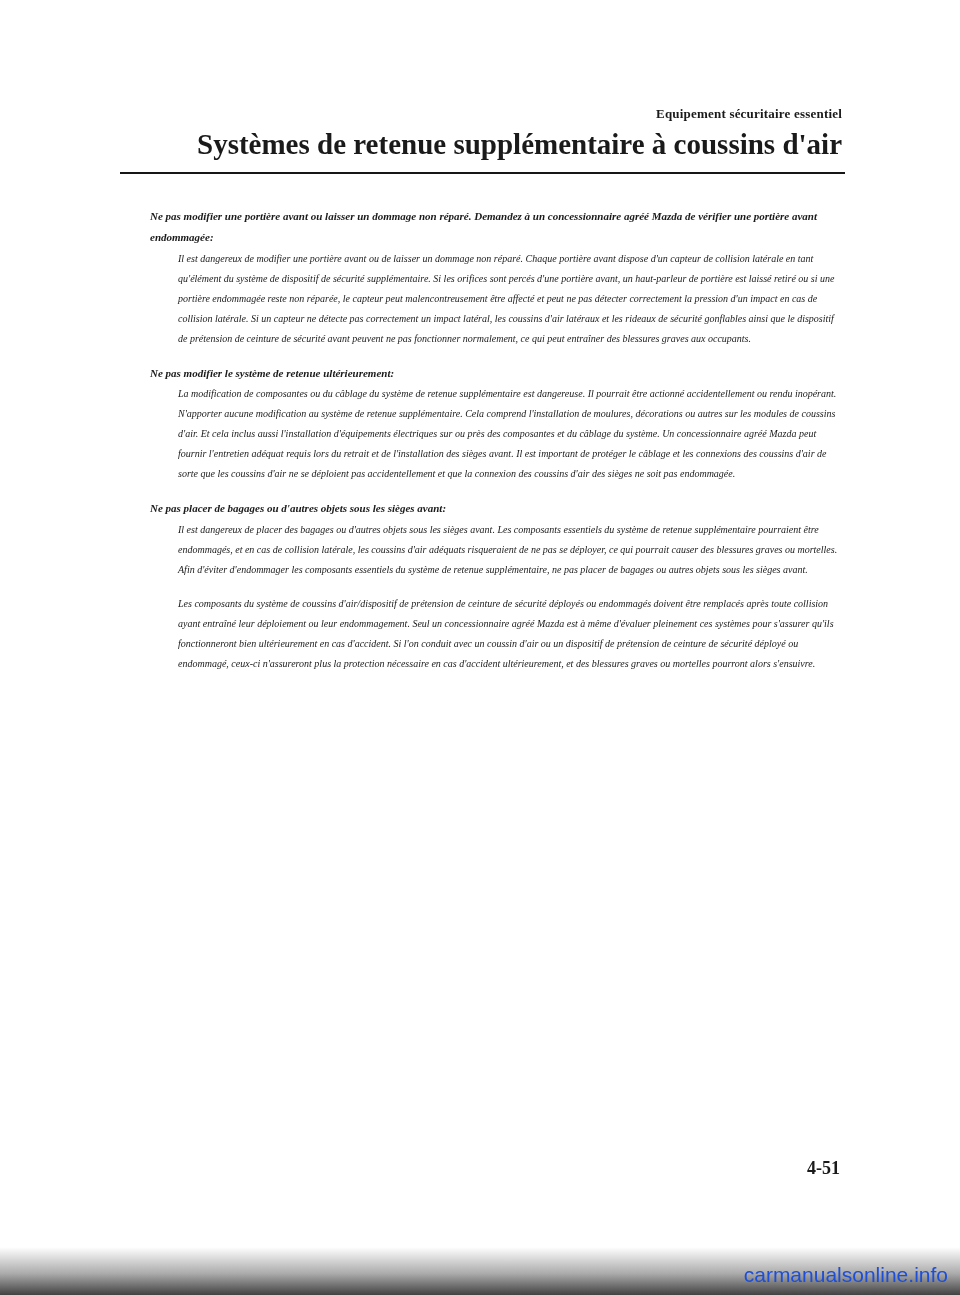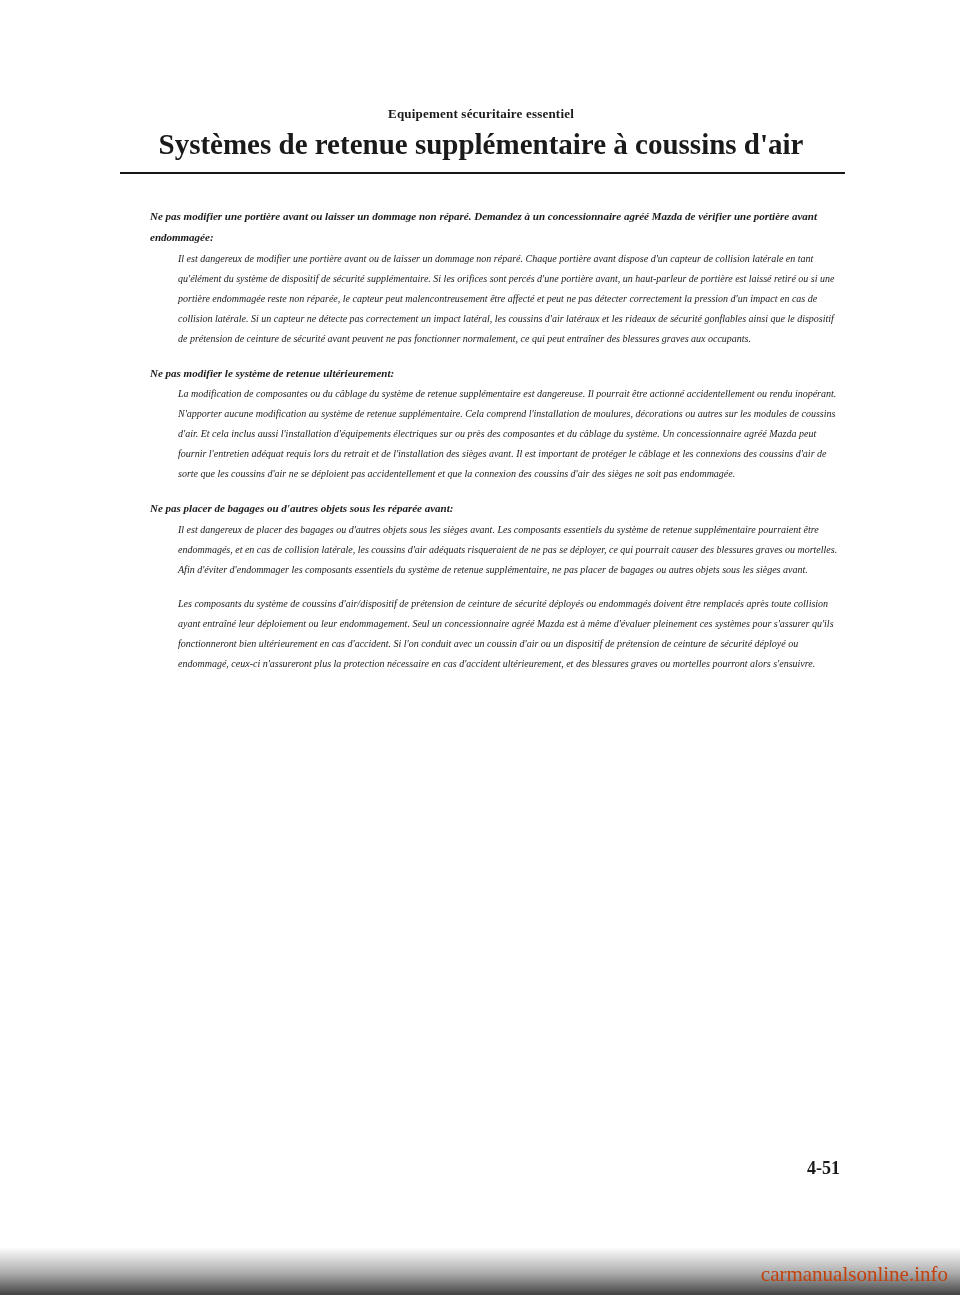--- a/index.html
+++ b/index.html
@@ -5,43 +5,43 @@
   html, body { margin: 0; padding: 0; }
   body {
     width: 960px; height: 1295px;
     background: #ffffff;
     position: relative; overflow: hidden;
     font-family: "Liberation Serif", "DejaVu Serif", serif;
     color: #1a1a1a;
   }
   .page { position: absolute; inset: 0; }
 
-  .header { position: absolute; top: 106px; left: 120px; right: 118px; text-align: center; }
+  .header { position: absolute; top: 106px; left: 120px; right: 118px; text-align: right; }
   .kicker { font-size: 13px; font-weight: bold; letter-spacing: .2px; }
   .title  { font-size: 29px; font-weight: bold; margin: 6px 0 0 0; font-family: Liberation Serif, serif; }
 
   .rule { position: absolute; top: 172px; left: 120px; right: 115px;
           border: none; border-top: 2px solid #161616; margin: 0; }
 
   .content { position: absolute; top: 206px; left: 150px; width: 695px; }
   .section { margin-bottom: 14px; }
   .section h2 { font-size: 11px; line-height: 21.4px; font-style: italic;
                 font-weight: bold; margin: 0; }
   .section p  { font-size: 10px; line-height: 20px; font-style: italic;
                 font-weight: 500; margin: 0 0 0 28px; }
 
   .page-number { position: absolute; top: 1158px; right: 120px;
                  font-size: 18px; font-weight: bold; }
 
   .watermark-strip { position: absolute; left: 0; right: 0; bottom: 0; height: 48px;
       background: linear-gradient(to bottom,
         rgba(70,70,70,0) 0%, rgba(70,70,70,0.45) 55%, rgba(50,50,50,0.92) 100%); }
   .watermark { position: absolute; right: 12px; bottom: 8px;
-      font-family: Liberation Serif, serif;
-      font-size: 21px; color: #c2410c; }
+      font-family: Liberation Sans, sans-serif;
+      font-size: 21px; color: #1d4ed8; }
 </style>
 </head>
 <body>
 
 <div class="page">
 
   <div class="header">
     <div class="kicker">Equipement sécuritaire essentiel</div>
     <div class="title">Systèmes de retenue supplémentaire à coussins d'air</div>
   </div>
@@ -54,21 +54,21 @@
       <h2>Ne pas modifier une portière avant ou laisser un dommage non réparé. Demandez à un concessionnaire agréé Mazda de vérifier une portière avant endommagée:</h2>
       <p>Il est dangereux de modifier une portière avant ou de laisser un dommage non réparé. Chaque portière avant dispose d'un capteur de collision latérale en tant qu'élément du système de dispositif de sécurité supplémentaire. Si les orifices sont percés d'une portière avant, un haut-parleur de portière est laissé retiré ou si une portière endommagée reste non réparée, le capteur peut malencontreusement être affecté et peut ne pas détecter correctement la pression d'un impact en cas de collision latérale. Si un capteur ne détecte pas correctement un impact latéral, les coussins d'air latéraux et les rideaux de sécurité gonflables ainsi que le dispositif de prétension de ceinture de sécurité avant peuvent ne pas fonctionner normalement, ce qui peut entraîner des blessures graves aux occupants.</p>
     </div>
 
     <div class="section">
       <h2>Ne pas modifier le système de retenue ultérieurement:</h2>
       <p>La modification de composantes ou du câblage du système de retenue supplémentaire est dangereuse. Il pourrait être actionné accidentellement ou rendu inopérant. N'apporter aucune modification au système de retenue supplémentaire. Cela comprend l'installation de moulures, décorations ou autres sur les modules de coussins d'air. Et cela inclus aussi l'installation d'équipements électriques sur ou près des composantes et du câblage du système. Un concessionnaire agréé Mazda peut fournir l'entretien adéquat requis lors du retrait et de l'installation des sièges avant. Il est important de protéger le câblage et les connexions des coussins d'air de sorte que les coussins d'air ne se déploient pas accidentellement et que la connexion des coussins d'air des sièges ne soit pas endommagée.</p>
     </div>
 
     <div class="section">
-      <h2>Ne pas placer de bagages ou d'autres objets sous les réparée avant:</h2>
+      <h2>Ne pas placer de bagages ou d'autres objets sous les sièges avant:</h2>
       <p>Il est dangereux de placer des bagages ou d'autres objets sous les sièges avant. Les composants essentiels du système de retenue supplémentaire pourraient être endommagés, et en cas de collision latérale, les coussins d'air adéquats risqueraient de ne pas se déployer, ce qui pourrait causer des blessures graves ou mortelles. Afin d'éviter d'endommager les composants essentiels du système de retenue supplémentaire, ne pas placer de bagages ou autres objets sous les sièges avant.</p>
     </div>
 
     <div class="section">
       <p>Les composants du système de coussins d'air/dispositif de prétension de ceinture de sécurité déployés ou endommagés doivent être remplacés après toute collision ayant entraîné leur déploiement ou leur endommagement. Seul un concessionnaire agréé Mazda est à même d'évaluer pleinement ces systèmes pour s'assurer qu'ils fonctionneront bien ultérieurement en cas d'accident. Si l'on conduit avec un coussin d'air ou un dispositif de prétension de ceinture de sécurité déployé ou endommagé, ceux-ci n'assureront plus la protection nécessaire en cas d'accident ultérieurement, et des blessures graves ou mortelles pourront alors s'ensuivre.</p>
     </div>
 
   </div>
 
   <div class="page-number">4-51</div>

